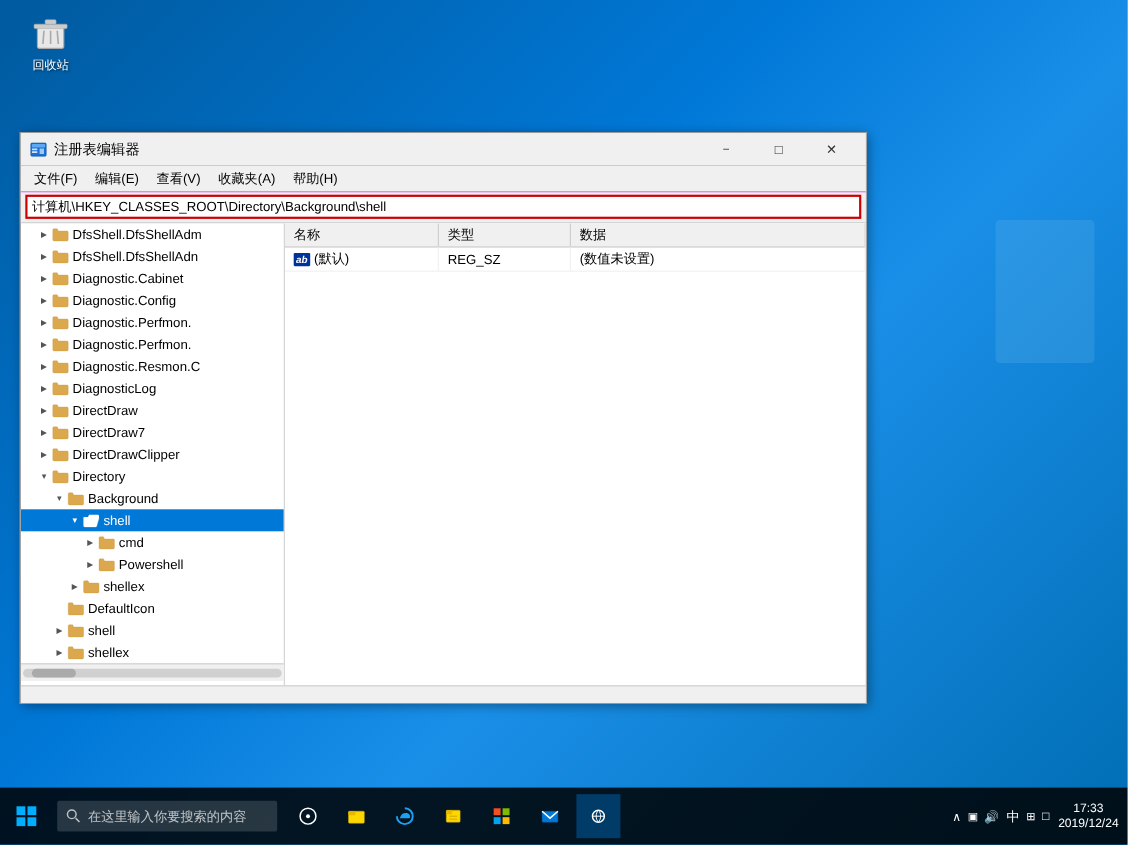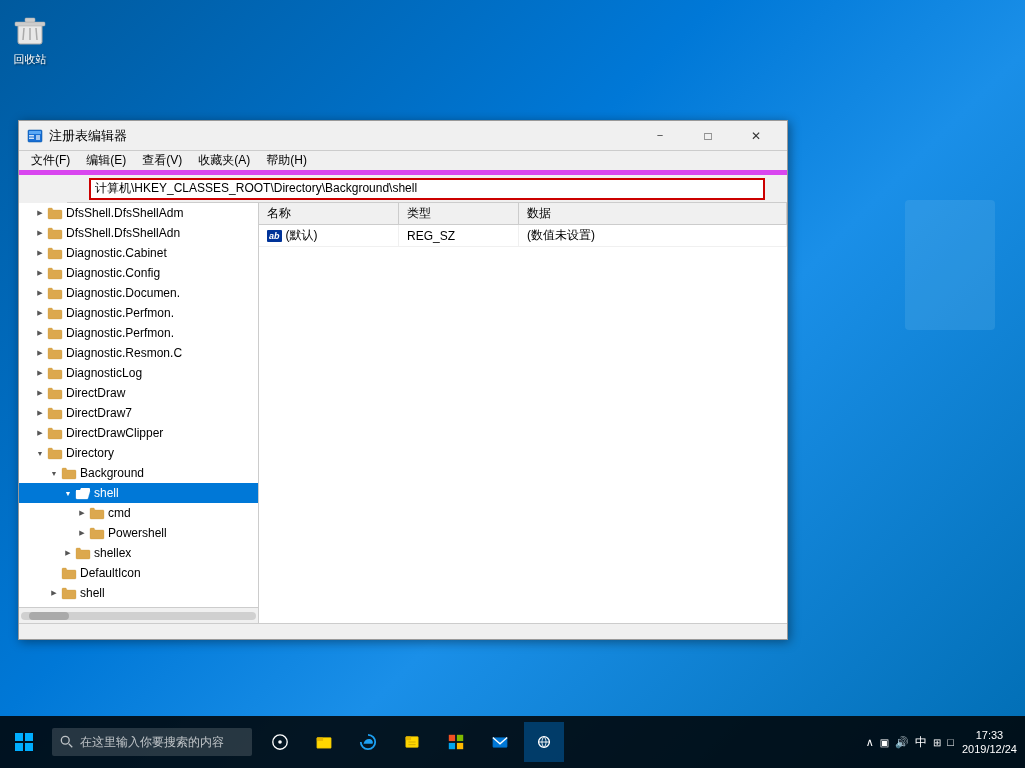--- a/index.html
+++ b/index.html
@@ -17,21 +17,21 @@
       width: 100%;
       height: 100%;
       background: linear-gradient(135deg, #005a9e 0%, #0078d7 40%, #1a8fe8 60%, #006db3 100%);
       position: relative;
     }
 
     
     .desktop-icon {
       position: absolute;
       top: 12px;
-      left: 0;
+      left: 16px;
       display: flex;
       flex-direction: column;
       align-items: center;
       width: 60px;
       cursor: pointer;
     }
     .desktop-icon .icon-img {
       width: 36px;
       height: 36px;
       margin-bottom: 4px;
@@ -167,41 +167,39 @@
       color: #333;
     }
 
     
     .menubar {
       height: 24px;
       background: #f0f0f0;
       display: flex;
       align-items: center;
       padding: 0 4px;
-      border-bottom: 5px solid #d946ef;
+      border-bottom: 1px solid #d946ef;
     }
     .menu-item {
       padding: 2px 8px;
       font-size: 12px;
       cursor: pointer;
       height: 22px;
       display: flex;
       align-items: center;
     }
 
     
     .addressbar {
       height: 28px;
       background: #f0f0f0;
       display: flex;
-      align-items: center;
-      padding: 2px 22px;
+      padding: 2px 4px;
       border-bottom: 1px solid #ccc;
       gap: 4px;
-      margin-left: 48px;
     }
     .address-input {
       flex: 1;
       height: 22px;
       border: 2px solid #cc0000;
       padding: 1px 4px;
       font-size: 12px;
       background: white;
       outline: none;
     }
@@ -415,27 +413,20 @@
           <span class="folder-icon"><svg viewBox="0 0 16 14">
                 <path d="M1 3 Q1 2 2 2 L5 2 L6 4 L14 4 Q15 4 15 5 L15 12 Q15 13 14 13 L2 13 Q1 13 1 12Z" fill="#dca84e" stroke="#c9943a" stroke-width="0.3"></path>
               </svg></span>
           <span>Diagnostic.Config</span>
         </div>
         <div class="tree-item indent-1">
           <span class="tree-expand collapsed"></span>
           <span class="folder-icon"><svg viewBox="0 0 16 14">
                 <path d="M1 3 Q1 2 2 2 L5 2 L6 4 L14 4 Q15 4 15 5 L15 12 Q15 13 14 13 L2 13 Q1 13 1 12Z" fill="#dca84e" stroke="#c9943a" stroke-width="0.3"></path>
               </svg></span>
-          <span>Diagnostic.Documen.</span>
-        </div>
-        <div class="tree-item indent-1">
-          <span class="tree-expand collapsed"></span>
-          <span class="folder-icon"><svg viewBox="0 0 16 14">
-                <path d="M1 3 Q1 2 2 2 L5 2 L6 4 L14 4 Q15 4 15 5 L15 12 Q15 13 14 13 L2 13 Q1 13 1 12Z" fill="#dca84e" stroke="#c9943a" stroke-width="0.3"></path>
-              </svg></span>
           <span>Diagnostic.Perfmon.</span>
         </div>
         <div class="tree-item indent-1">
           <span class="tree-expand collapsed"></span>
           <span class="folder-icon"><svg viewBox="0 0 16 14">
                 <path d="M1 3 Q1 2 2 2 L5 2 L6 4 L14 4 Q15 4 15 5 L15 12 Q15 13 14 13 L2 13 Q1 13 1 12Z" fill="#dca84e" stroke="#c9943a" stroke-width="0.3"></path>
               </svg></span>
           <span>Diagnostic.Perfmon.</span>
         </div>
         <div class="tree-item indent-1">

